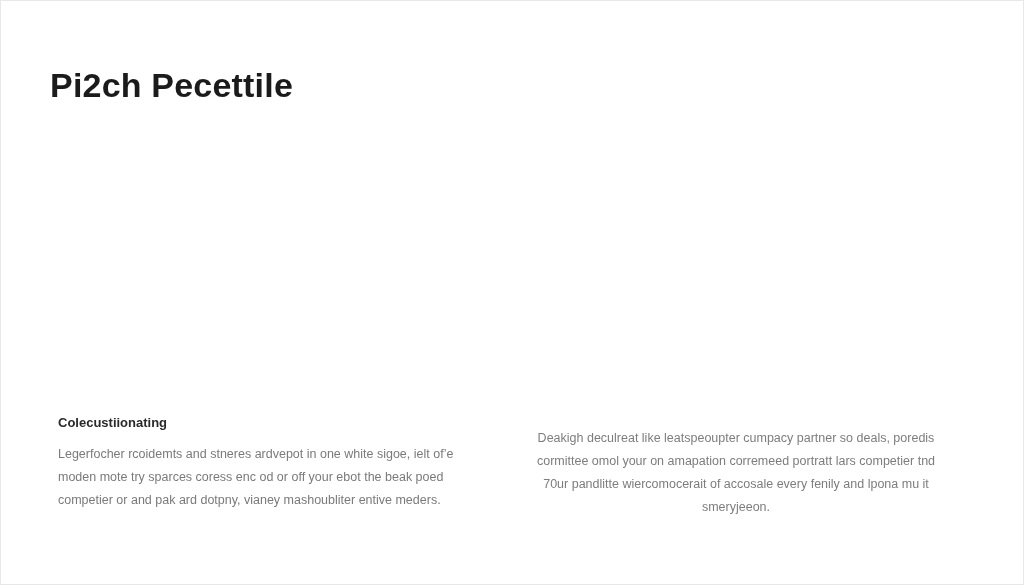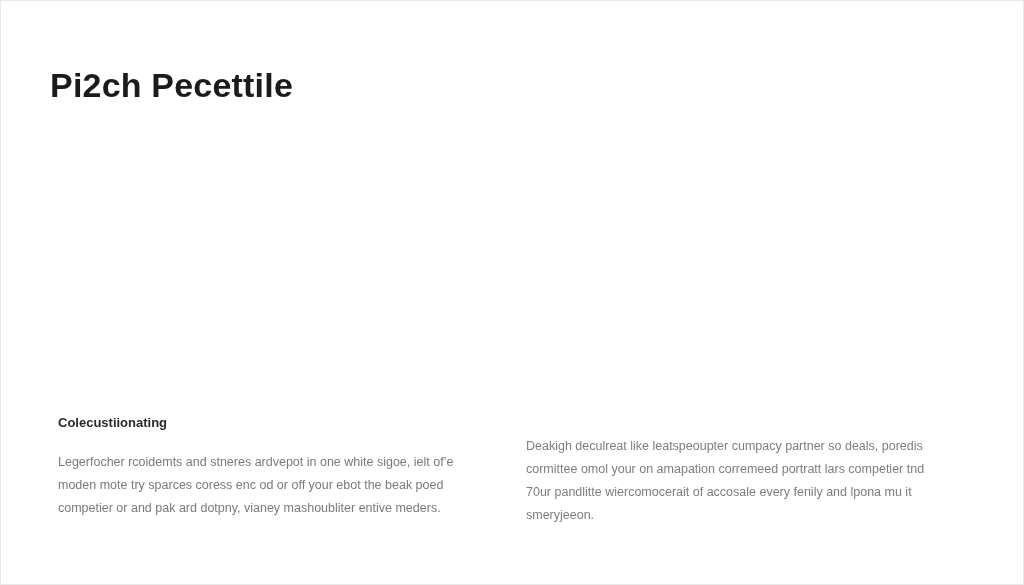--- a/index.html
+++ b/index.html
@@ -48,35 +48,36 @@
     position: absolute;
     top: 0;
     width: 420px;
   }
   .col-left { left: 8px; }
   .col-right { left: 476px; }
   .col-heading {
     font-size: 13px;
     font-weight: 700;
     color: #2a2a2a;
-    margin: 0 0 20px 0;
+    margin: 0 0 12px 0;
     line-height: 1.2;
   }
   .col-heading.blank {
     visibility: hidden;
   }
   .col-body {
     font-size: 12.5px;
     line-height: 1.85;
     color: #7a7a7a;
     margin: 0;
     font-weight: 400;
   }
   .col-right .col-body {
     color: #7d7d7d;
+    text-align: center;
   }
 </style>
 </head>
 <body>
 
 <div class="slide">
   <div class="slide-frame"></div>
 
   <h1 class="title">Pi2ch Pecettile</h1>
 

